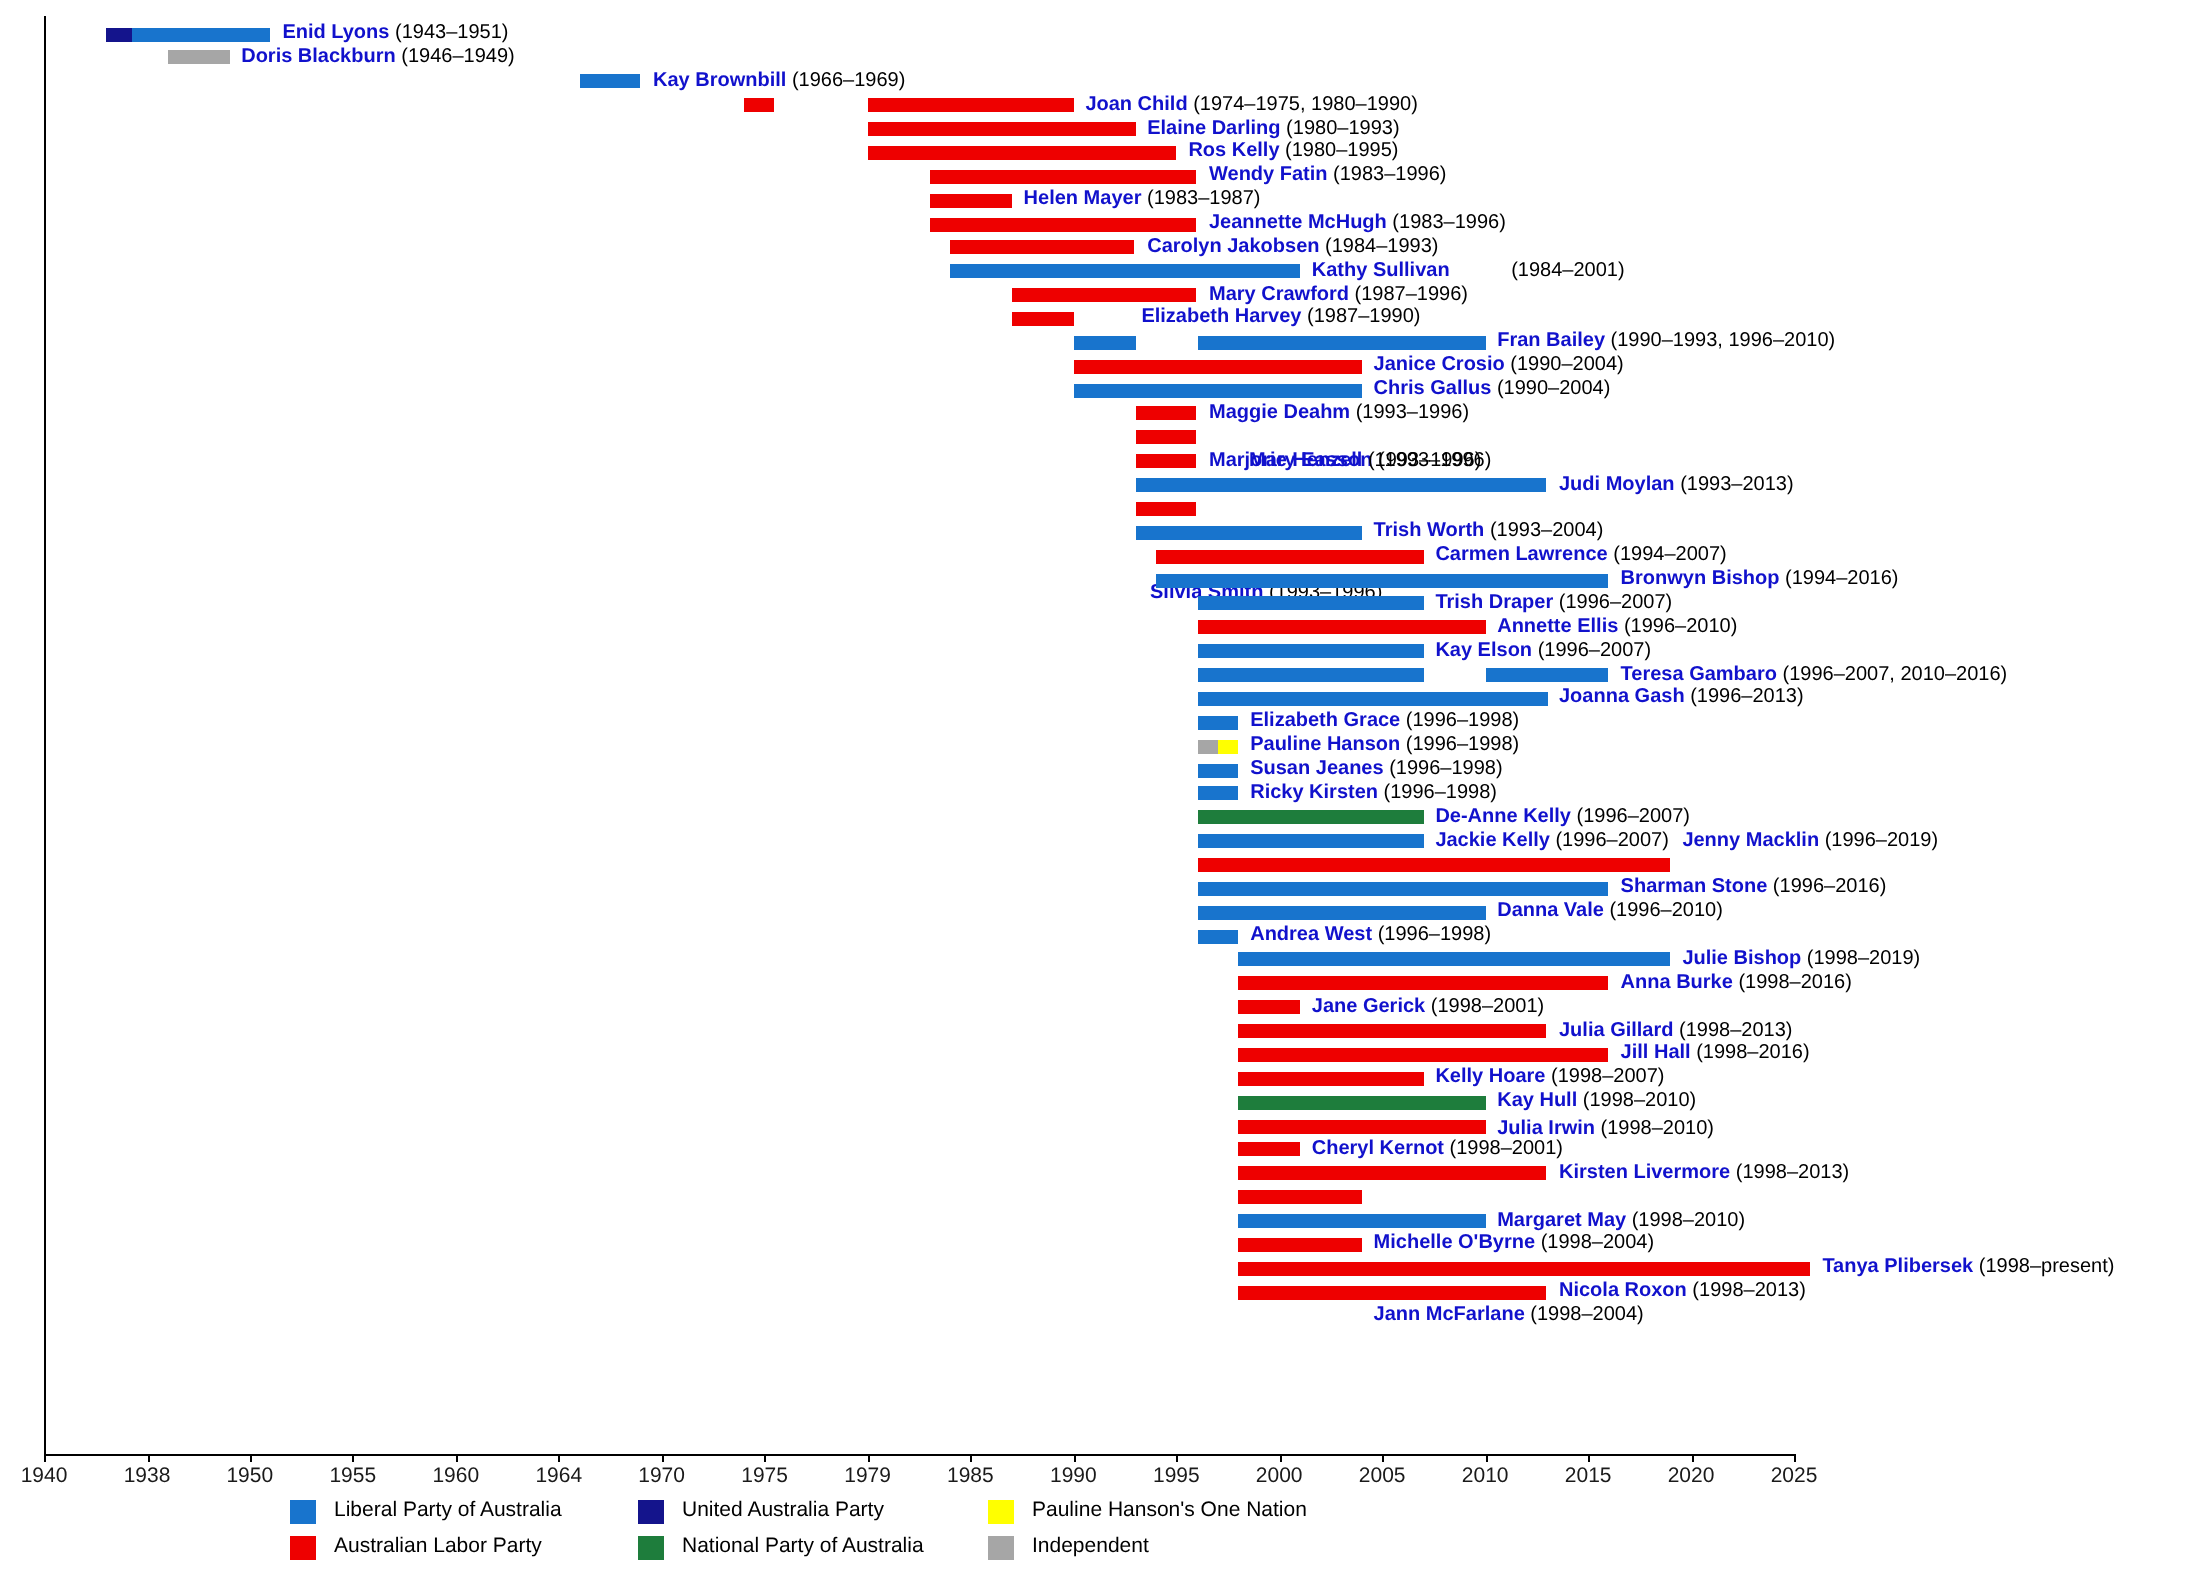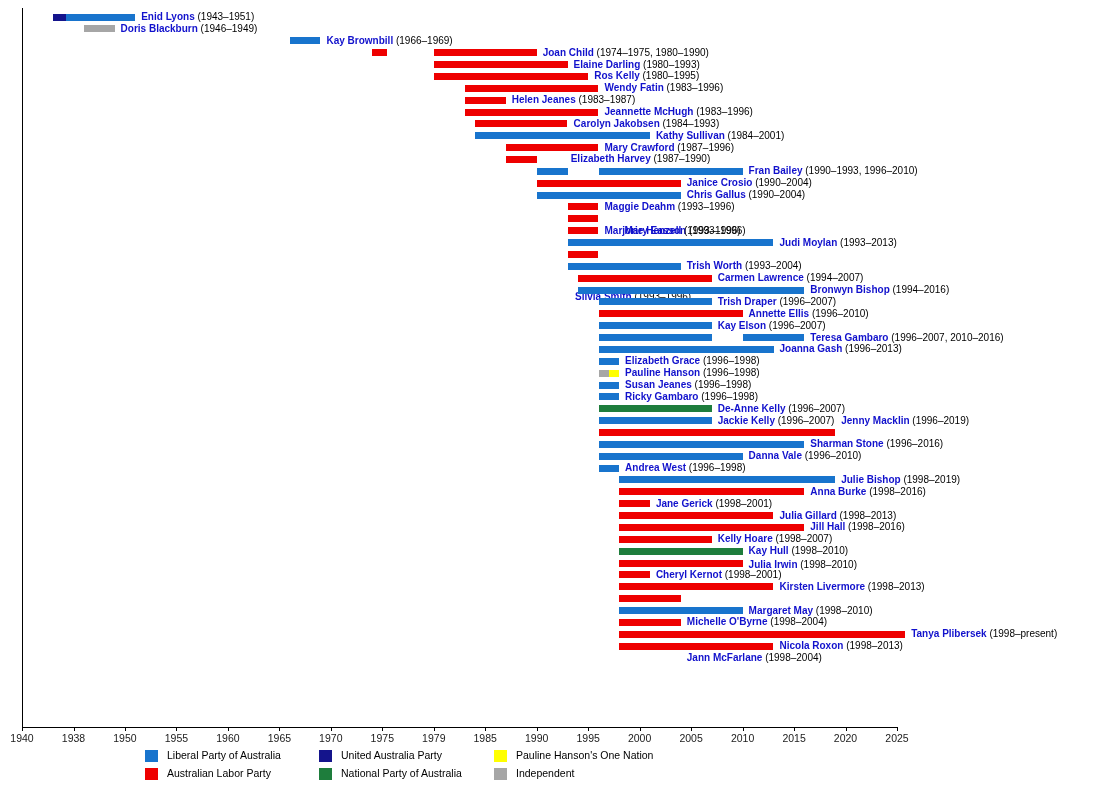--- a/index.html
+++ b/index.html
@@ -29,27 +29,27 @@
       <div class="bar" style="left: 372px; width: 15.4px; top: 49.1px; background: rgb(238, 0, 0);"></div>
       <div class="bar" style="left: 433.8px; width: 102.9px; top: 49.1px; background: rgb(238, 0, 0);"></div>
       <div class="lbl" style="left: 542.7px; top: 46.6px;"><span class="nm" style="color: rgb(17, 17, 204);">Joan Child</span><span class="dt" style="color: rgb(0, 0, 0);"> (1974–1975, 1980–1990)</span></div>
       <div class="bar" style="left: 433.8px; width: 133.8px; top: 61px; background: rgb(238, 0, 0);"></div>
       <div class="lbl" style="left: 573.6px; top: 58.5px;"><span class="nm" style="color: rgb(17, 17, 204);">Elaine Darling</span><span class="dt" style="color: rgb(0, 0, 0);"> (1980–1993)</span></div>
       <div class="bar" style="left: 433.8px; width: 154.4px; top: 72.8px; background: rgb(238, 0, 0);"></div>
       <div class="lbl" style="left: 594.2px; top: 70.3px;"><span class="nm" style="color: rgb(17, 17, 204);">Ros Kelly</span><span class="dt" style="color: rgb(0, 0, 0);"> (1980–1995)</span></div>
       <div class="bar" style="left: 464.6px; width: 133.8px; top: 84.7px; background: rgb(238, 0, 0);"></div>
       <div class="lbl" style="left: 604.5px; top: 82.2px;"><span class="nm" style="color: rgb(17, 17, 204);">Wendy Fatin</span><span class="dt" style="color: rgb(0, 0, 0);"> (1983–1996)</span></div>
       <div class="bar" style="left: 464.6px; width: 41.2px; top: 96.6px; background: rgb(238, 0, 0);"></div>
-      <div class="lbl" style="left: 511.8px; top: 94.1px;"><span class="nm" style="color: rgb(17, 17, 204);">Helen Jeanes</span><span class="dt" style="color: rgb(0, 0, 0);"> (1983–1987)</span></div>
+      <div class="lbl" style="left: 511.8px; top: 94.1px;"><span class="nm" style="color: rgb(17, 17, 204);">Helen Mayer</span><span class="dt" style="color: rgb(0, 0, 0);"> (1983–1987)</span></div>
       <div class="bar" style="left: 464.6px; width: 133.8px; top: 108.5px; background: rgb(238, 0, 0);"></div>
       <div class="lbl" style="left: 604.5px; top: 106px;"><span class="nm" style="color: rgb(17, 17, 204);">Jeannette McHugh</span><span class="dt" style="color: rgb(0, 0, 0);"> (1983–1996)</span></div>
       <div class="bar" style="left: 474.9px; width: 92.6px; top: 120.3px; background: rgb(238, 0, 0);"></div>
       <div class="lbl" style="left: 573.6px; top: 117.8px;"><span class="nm" style="color: rgb(17, 17, 204);">Carolyn Jakobsen</span><span class="dt" style="color: rgb(0, 0, 0);"> (1984–1993)</span></div>
       <div class="bar" style="left: 474.9px; width: 175px; top: 132.2px; background: rgb(24, 116, 205);"></div>
-      <div class="lbl" style="left: 655.9px; top: 129.7px;"><span class="nm" style="color: rgb(17, 17, 204);">Kathy Sullivan</span><span class="dt" style="color: rgb(0, 0, 0);"> (1984–2001)</span></div>
+      <div class="lbl" style="left: 655.9px; top: 129.7px;"><span class="nm" style="color: rgb(17, 17, 204);">Kathy Sullivan</span><span class="dt" style="color: rgb(0, 0, 0); margin-left: 28px;"> (1984–2001)</span></div>
       <div class="bar" style="left: 505.8px; width: 92.6px; top: 144.1px; background: rgb(238, 0, 0);"></div>
       <div class="lbl" style="left: 604.5px; top: 141.6px;"><span class="nm" style="color: rgb(17, 17, 204);">Mary Crawford</span><span class="dt" style="color: rgb(0, 0, 0);"> (1987–1996)</span></div>
       <div class="bar" style="left: 505.8px; width: 30.9px; top: 155.9px; background: rgb(238, 0, 0);"></div>
       <div class="lbl" style="left: 542.7px; top: 153.4px;"><span class="nm" style="color: rgb(17, 17, 204); margin-left: 28px;">Elizabeth Harvey</span><span class="dt" style="color: rgb(0, 0, 0);"> (1987–1990)</span></div>
       <div class="bar" style="left: 536.7px; width: 30.9px; top: 167.8px; background: rgb(24, 116, 205);"></div>
       <div class="bar" style="left: 598.5px; width: 144.1px; top: 167.8px; background: rgb(24, 116, 205);"></div>
       <div class="lbl" style="left: 748.6px; top: 165.3px;"><span class="nm" style="color: rgb(17, 17, 204);">Fran Bailey</span><span class="dt" style="color: rgb(0, 0, 0);"> (1990–1993, 1996–2010)</span></div>
       <div class="bar" style="left: 536.7px; width: 144.1px; top: 179.7px; background: rgb(238, 0, 0);"></div>
       <div class="lbl" style="left: 686.8px; top: 177.2px;"><span class="nm" style="color: rgb(17, 17, 204);">Janice Crosio</span><span class="dt" style="color: rgb(0, 0, 0);"> (1990–2004)</span></div>
       <div class="bar" style="left: 536.7px; width: 144.1px; top: 191.5px; background: rgb(24, 116, 205);"></div>
@@ -82,21 +82,21 @@
       <div class="bar" style="left: 598.5px; width: 175px; top: 345.9px; background: rgb(24, 116, 205);"></div>
       <div class="lbl" style="left: 779.5px; top: 343.4px;"><span class="nm" style="color: rgb(17, 17, 204);">Joanna Gash</span><span class="dt" style="color: rgb(0, 0, 0);"> (1996–2013)</span></div>
       <div class="bar" style="left: 598.5px; width: 20.6px; top: 357.7px; background: rgb(24, 116, 205);"></div>
       <div class="lbl" style="left: 625.1px; top: 355.2px;"><span class="nm" style="color: rgb(17, 17, 204);">Elizabeth Grace</span><span class="dt" style="color: rgb(0, 0, 0);"> (1996–1998)</span></div>
       <div class="bar" style="left: 598.5px; width: 10.3px; top: 369.6px; background: rgb(166, 166, 166);"></div>
       <div class="bar" style="left: 608.8px; width: 10.3px; top: 369.6px; background: rgb(255, 255, 0);"></div>
       <div class="lbl" style="left: 625.1px; top: 367.1px;"><span class="nm" style="color: rgb(17, 17, 204);">Pauline Hanson</span><span class="dt" style="color: rgb(0, 0, 0);"> (1996–1998)</span></div>
       <div class="bar" style="left: 598.5px; width: 20.6px; top: 381.5px; background: rgb(24, 116, 205);"></div>
       <div class="lbl" style="left: 625.1px; top: 379px;"><span class="nm" style="color: rgb(17, 17, 204);">Susan Jeanes</span><span class="dt" style="color: rgb(0, 0, 0);"> (1996–1998)</span></div>
       <div class="bar" style="left: 598.5px; width: 20.6px; top: 393.3px; background: rgb(24, 116, 205);"></div>
-      <div class="lbl" style="left: 625.1px; top: 390.8px;"><span class="nm" style="color: rgb(17, 17, 204);">Ricky Gambaro</span><span class="dt" style="color: rgb(0, 0, 0);"> (1996–1998)</span></div>
+      <div class="lbl" style="left: 625.1px; top: 390.8px;"><span class="nm" style="color: rgb(17, 17, 204);">Ricky Kirsten</span><span class="dt" style="color: rgb(0, 0, 0);"> (1996–1998)</span></div>
       <div class="bar" style="left: 598.5px; width: 113.2px; top: 405.2px; background: rgb(30, 125, 60);"></div>
       <div class="lbl" style="left: 717.7px; top: 402.7px;"><span class="nm" style="color: rgb(17, 17, 204);">De-Anne Kelly</span><span class="dt" style="color: rgb(0, 0, 0);"> (1996–2007)</span></div>
       <div class="bar" style="left: 598.5px; width: 113.2px; top: 417.1px; background: rgb(24, 116, 205);"></div>
       <div class="lbl" style="left: 717.7px; top: 414.6px;"><span class="nm" style="color: rgb(17, 17, 204);">Jackie Kelly</span><span class="dt" style="color: rgb(0, 0, 0);"> (1996–2007)</span></div>
       <div class="bar" style="left: 598.5px; width: 236.8px; top: 428.9px; background: rgb(238, 0, 0);"></div>
       <div class="lbl" style="left: 841.2px; top: 415px;"><span class="nm" style="color: rgb(17, 17, 204);">Jenny Macklin</span><span class="dt" style="color: rgb(0, 0, 0);"> (1996–2019)</span></div>
       <div class="bar" style="left: 598.5px; width: 205.9px; top: 440.8px; background: rgb(24, 116, 205);"></div>
       <div class="lbl" style="left: 810.3px; top: 438.3px;"><span class="nm" style="color: rgb(17, 17, 204);">Sharman Stone</span><span class="dt" style="color: rgb(0, 0, 0);"> (1996–2016)</span></div>
       <div class="bar" style="left: 598.5px; width: 144.1px; top: 452.7px; background: rgb(24, 116, 205);"></div>
       <div class="lbl" style="left: 748.6px; top: 450.2px;"><span class="nm" style="color: rgb(17, 17, 204);">Danna Vale</span><span class="dt" style="color: rgb(0, 0, 0);"> (1996–2010)</span></div>
@@ -140,21 +140,21 @@
       <div class="ticklbl" style="left: 0px; top: 732px;">1940</div>
       <div class="tick" style="left: 73.5px; top: 727px; width: 1px; height: 4px;"></div>
       <div class="ticklbl" style="left: 51.5px; top: 732px;">1938</div>
       <div class="tick" style="left: 124.9px; top: 727px; width: 1px; height: 4px;"></div>
       <div class="ticklbl" style="left: 102.9px; top: 732px;">1950</div>
       <div class="tick" style="left: 176.4px; top: 727px; width: 1px; height: 4px;"></div>
       <div class="ticklbl" style="left: 154.4px; top: 732px;">1955</div>
       <div class="tick" style="left: 227.9px; top: 727px; width: 1px; height: 4px;"></div>
       <div class="ticklbl" style="left: 205.9px; top: 732px;">1960</div>
       <div class="tick" style="left: 279.4px; top: 727px; width: 1px; height: 4px;"></div>
-      <div class="ticklbl" style="left: 257.4px; top: 732px;">1965</div>
+      <div class="ticklbl" style="left: 257.4px; top: 732px;">1964</div>
       <div class="tick" style="left: 330.8px; top: 727px; width: 1px; height: 4px;"></div>
       <div class="ticklbl" style="left: 308.8px; top: 732px;">1970</div>
       <div class="tick" style="left: 382.3px; top: 727px; width: 1px; height: 4px;"></div>
       <div class="ticklbl" style="left: 360.3px; top: 732px;">1975</div>
       <div class="tick" style="left: 433.8px; top: 727px; width: 1px; height: 4px;"></div>
       <div class="ticklbl" style="left: 411.8px; top: 732px;">1979</div>
       <div class="tick" style="left: 485.2px; top: 727px; width: 1px; height: 4px;"></div>
       <div class="ticklbl" style="left: 463.2px; top: 732px;">1985</div>
       <div class="tick" style="left: 536.7px; top: 727px; width: 1px; height: 4px;"></div>
       <div class="ticklbl" style="left: 514.7px; top: 732px;">1990</div>

